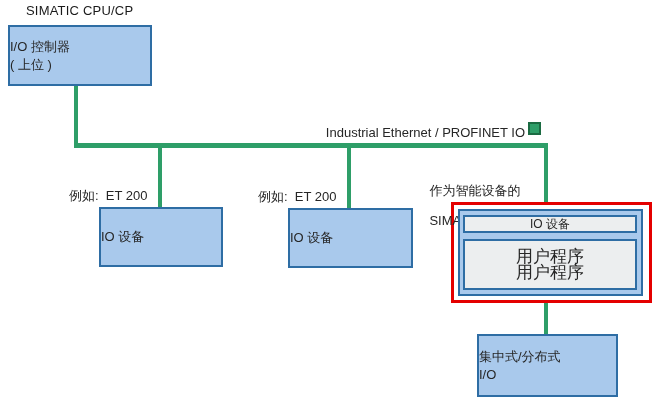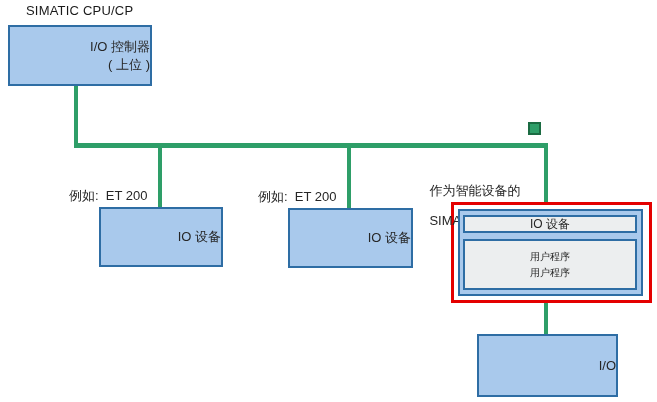--- a/index.html
+++ b/index.html
@@ -11,30 +11,30 @@
     color:#262626;
     overflow:hidden;
   }
   .abs{position:absolute;box-sizing:border-box;}
   
   .gline{background:#2E9E68;z-index:0;}
   
   .bluebox{
     background:#A9C9EC;
     border:2px solid #2E6DA4;
-    display:flex;flex-direction:column;align-items:flex-end;justify-content:center;
+    display:flex;flex-direction:column;align-items:flex-start;justify-content:center;
     font-size:13px;line-height:18px;color:#262626;text-align:center;
     z-index:2;
   }
   
   .innerbox{
     background:#ECEEEF;
     border:2px solid #2E6DA4;
     display:flex;flex-direction:column;align-items:center;justify-content:center;
-    font-size:10px;line-height:16px;color:#262626;text-align:center;
+    font-size:17px;line-height:16px;color:#262626;text-align:center;
     z-index:3;
   }
   .redbox{
     border:3px solid #E40000;
     background:#ffffff;
     z-index:1;
   }
   .lbl{font-size:13px;white-space:pre;color:#262626;z-index:2;}
   .title{color:#1a1a1a;letter-spacing:.2px;}
   .bus-label{text-align:right;}
@@ -53,20 +53,21 @@
   <div class="abs gline" style="left:158px;top:146px;width:4px;height:61px;"></div>
   <div class="abs gline" style="left:347px;top:146px;width:4px;height:62px;"></div>
   <div class="abs gline" style="left:544px;top:146px;width:4px;height:188px;"></div>
 
   <div class="abs lbl title" style="left:26px;top:3px;">SIMATIC CPU/CP</div>
   <div class="abs bluebox" style="left:8px;top:25px;width:144px;height:61px;">
     <span>I/O 控制器</span>
     <span>( 上位 )</span>
   </div>
 
+  <div class="abs lbl bus-label" style="left:250px;top:125px;width:275px;">Industrial Ethernet / PROFINET IO</div>
   <div class="abs endpoint" style="left:528px;top:122px;width:13px;height:13px;"></div>
 
   <div class="abs lbl" style="left:69px;top:187px;">例如:  ET 200</div>
   <div class="abs bluebox" style="left:99px;top:207px;width:124px;height:60px;">
     <span>IO 设备</span>
   </div>
 
   <div class="abs lbl" style="left:258px;top:188px;">例如:  ET 200</div>
   <div class="abs bluebox" style="left:288px;top:208px;width:125px;height:60px;">
     <span>IO 设备</span>
@@ -81,16 +82,17 @@
   <div class="abs bluebox" style="left:458px;top:209px;width:185px;height:87px;"></div>
   <div class="abs innerbox" style="left:463px;top:215px;width:174px;height:18px;font-size:12px;line-height:13px;">
     <span>IO 设备</span>
   </div>
   <div class="abs innerbox" style="left:463px;top:239px;width:174px;height:51px;">
     <span>用户程序</span>
     <span>用户程序</span>
   </div>
 
   <div class="abs bluebox" style="left:477px;top:334px;width:141px;height:63px;">
+    <span>集中式/分布式</span>
     <span>I/O</span>
   </div>
 
 </div>
 
 </body></html>

